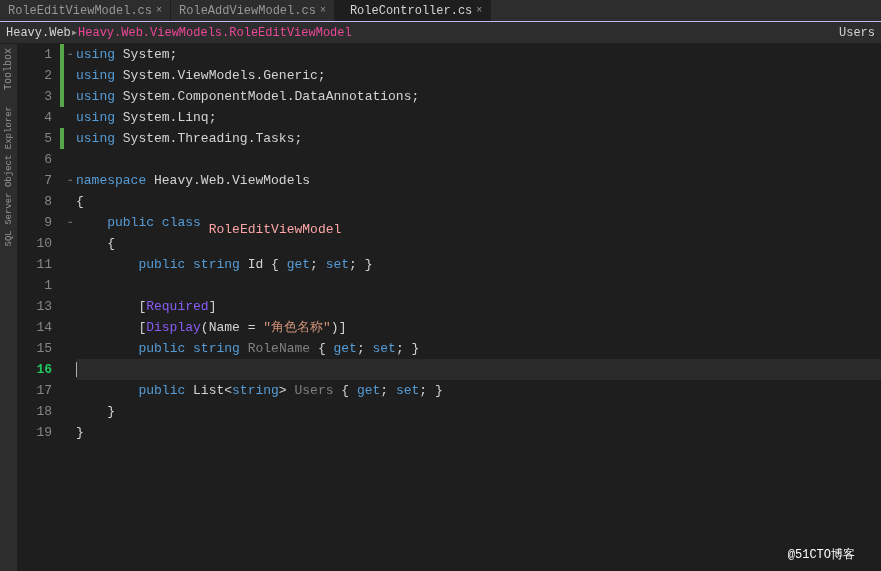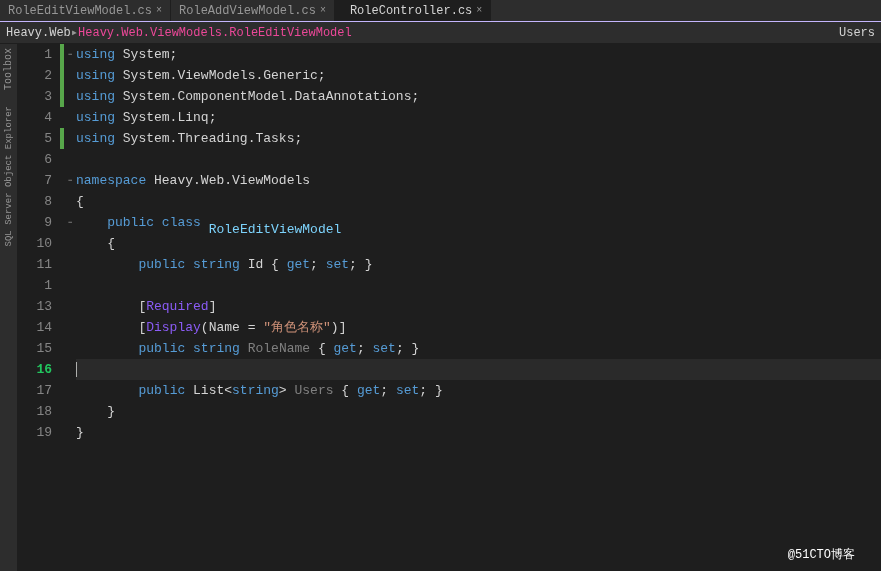--- a/index.html
+++ b/index.html
@@ -165,21 +165,21 @@
       align-items: center;
       justify-content: center;
       color: #858585;
       font-size: 10px;
       cursor: pointer;
       flex-shrink: 0;
     }
 
     
     .kw { color: #569cd6; text-align: center; } 
-    .type { color: #7dd3fc; margin-top: 14px; } 
+    .type { color: #fca5a5; margin-top: 14px; } 
     .str { color: #ce9178; } 
     .attr { color: #8b5cf6; } 
     .gray { color: #808080; } 
     .green-bar {
       display: inline-block;
       width: 4px;
       background: #57a64a;
       position: absolute;
       left: 0;
       top: 0;

